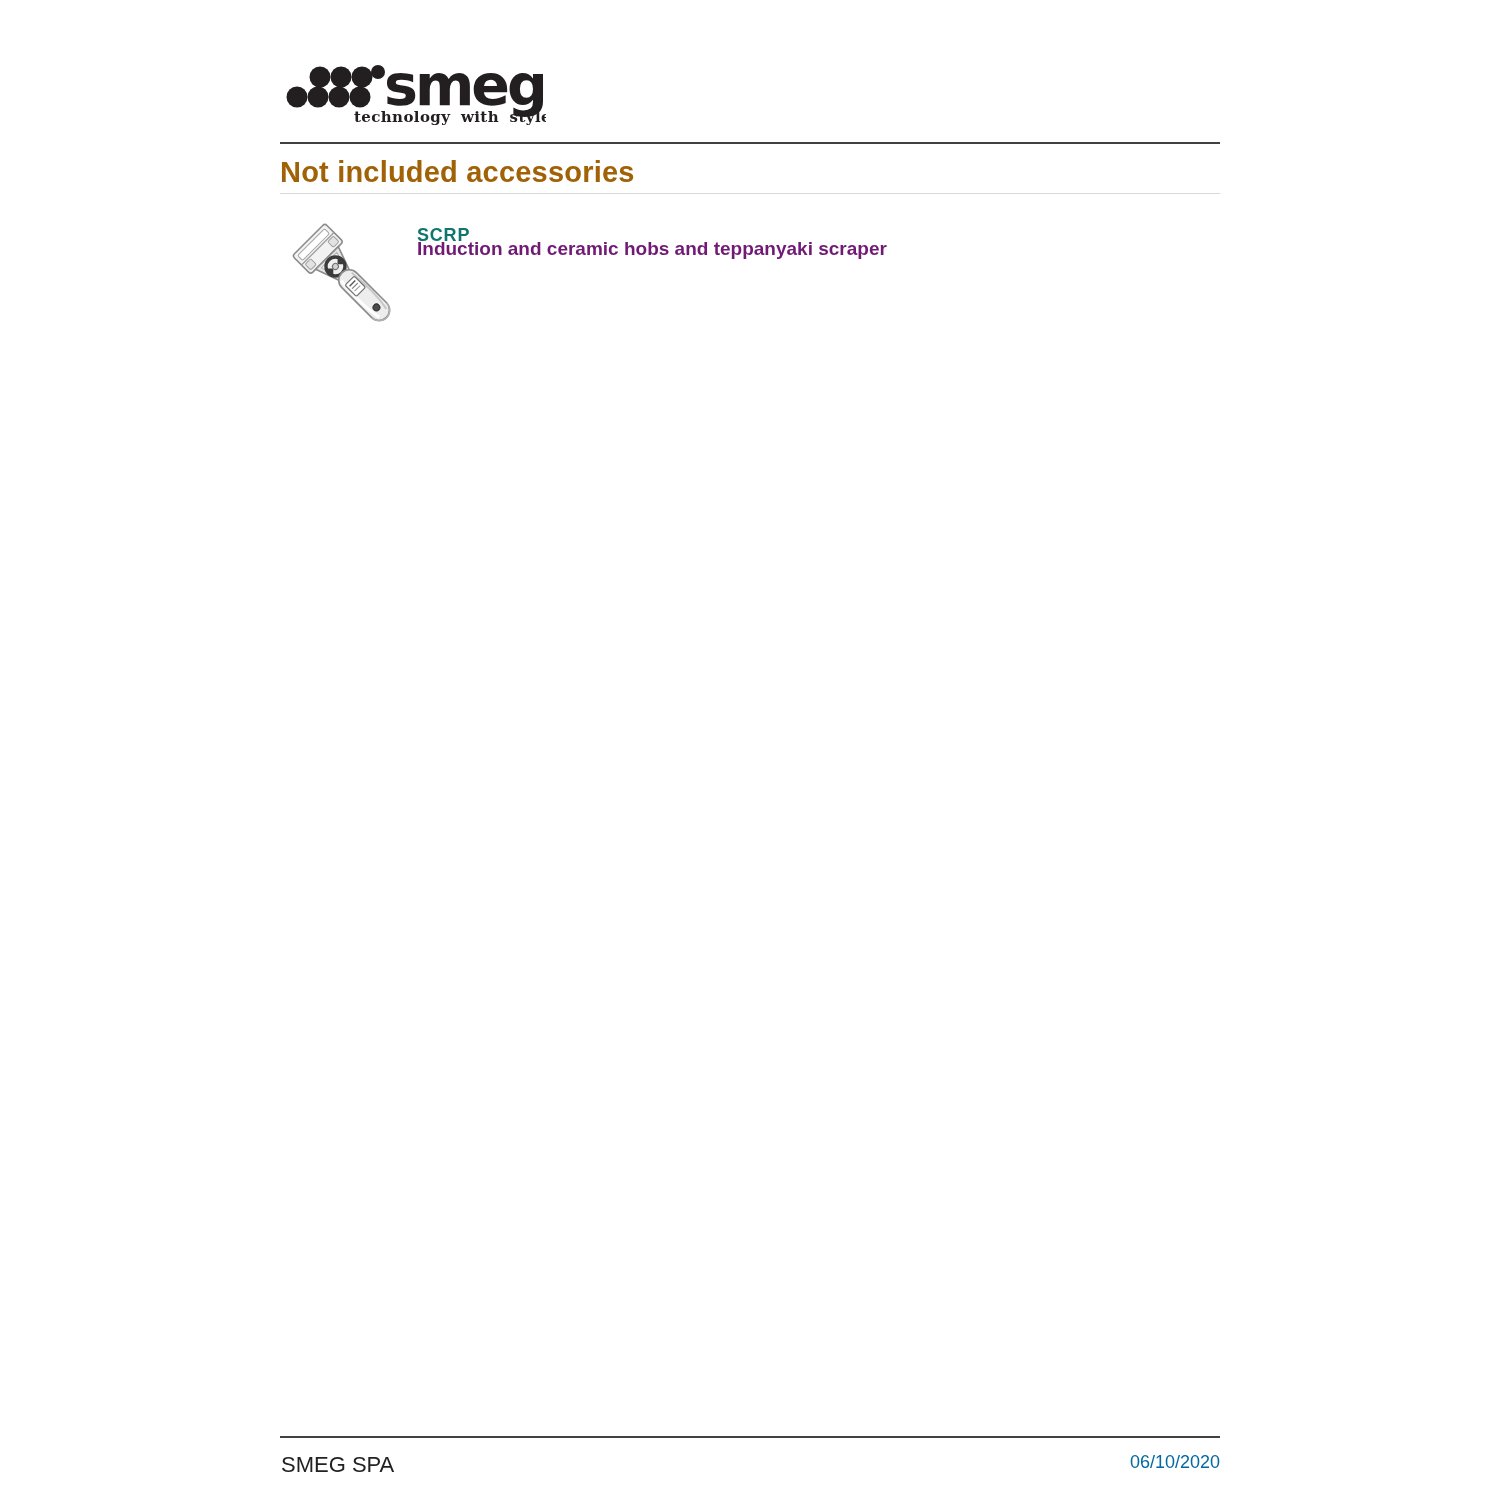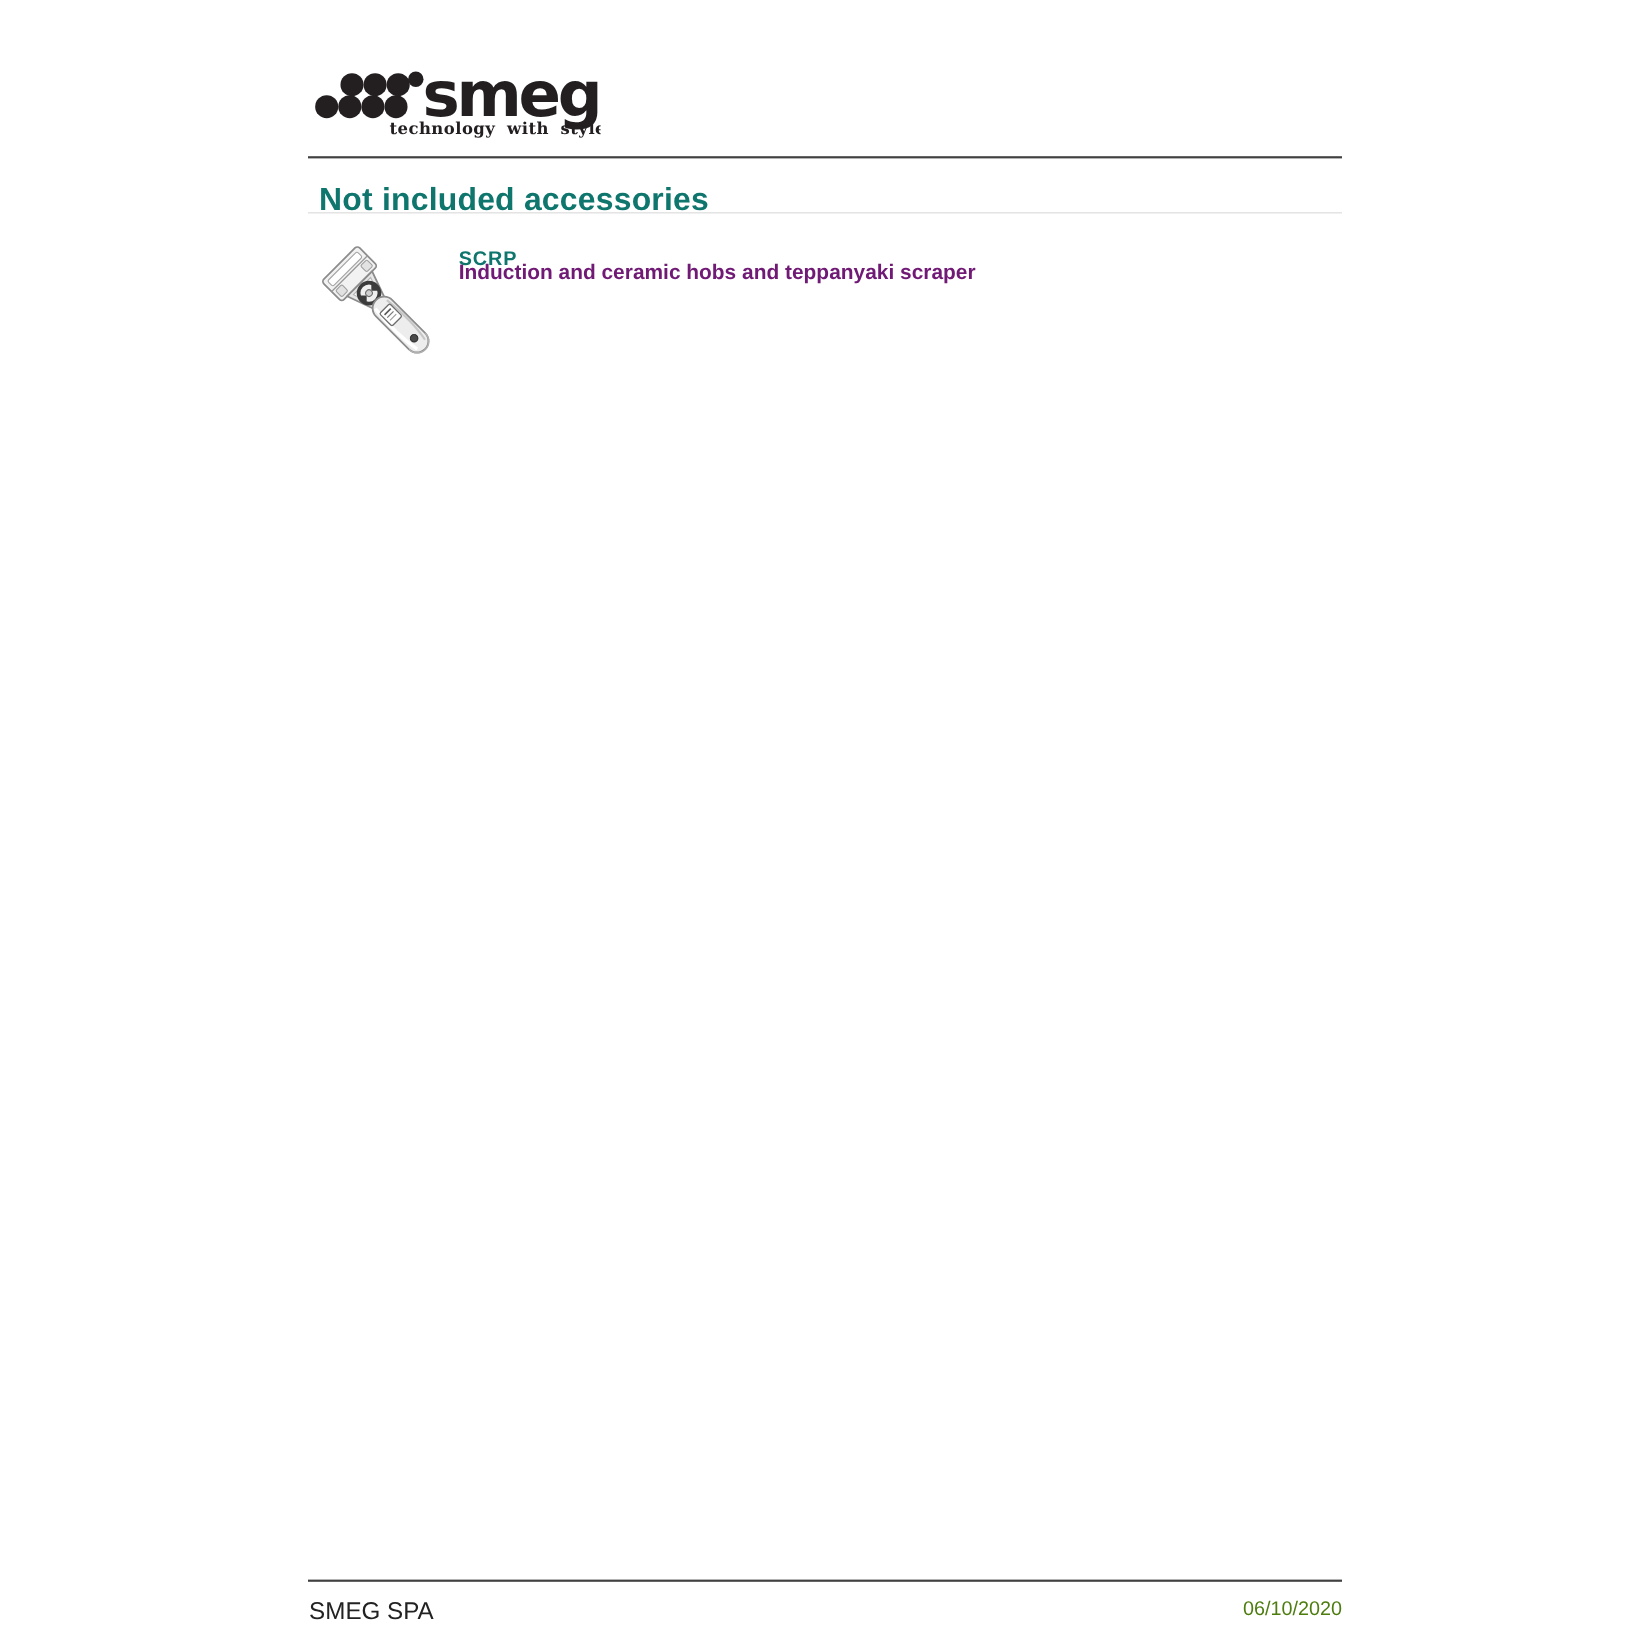--- a/index.html
+++ b/index.html
@@ -53,25 +53,25 @@
   }
   .rule-dark { height: 2px; background: #414141; }
   .rule-light { height: 1px; background: #d9d9d9; }
   .rule-header { top: 142px; }
   .rule-title  { top: 193px; }
   .rule-footer { top: 1436px; }
   .title {
     position: absolute;
     left: 0;
     top: 156px;
-    margin: 10px;
+    margin: 0;
     font-size: 29px;
     font-weight: 600;
     letter-spacing: 0.2px;
-    color: #0f766e;
+    color: #a16207;
   }
   .accessory {
     position: absolute;
     left: 0;
     top: 218px;
     width: 940px;
   }
   .acc-image {
     position: absolute;
     left: 3px;
@@ -102,21 +102,21 @@
     left: 1px;
     top: 1452px;
     font-size: 22px;
     color: #222222;
   }
   .footer-date {
     position: absolute;
     right: 0;
     top: 1452px;
     font-size: 18px;
-    color: #4d7c0f;
+    color: #0369a1;
     text-align: right;
   }
 </style>
 </head>
 <body>
 
 <div class="page">
   <div class="content">
 
     <div class="logo">

